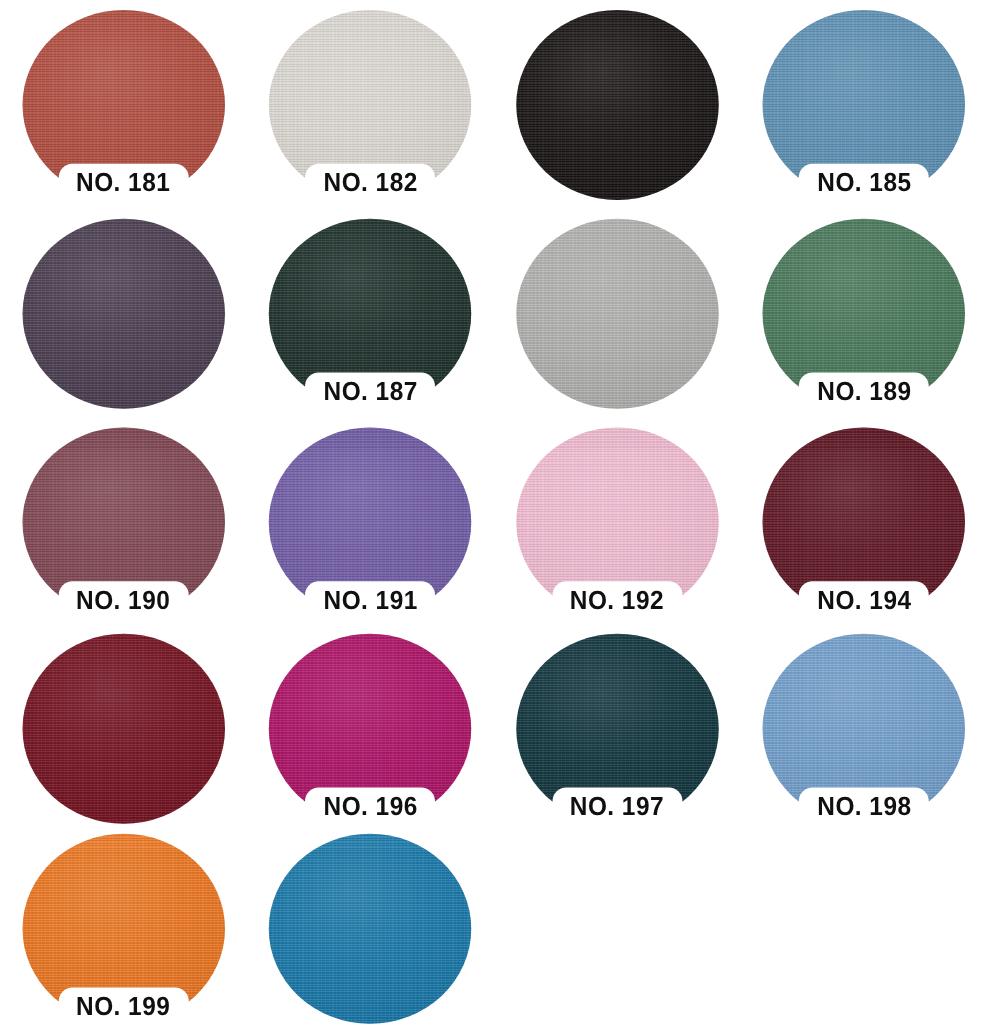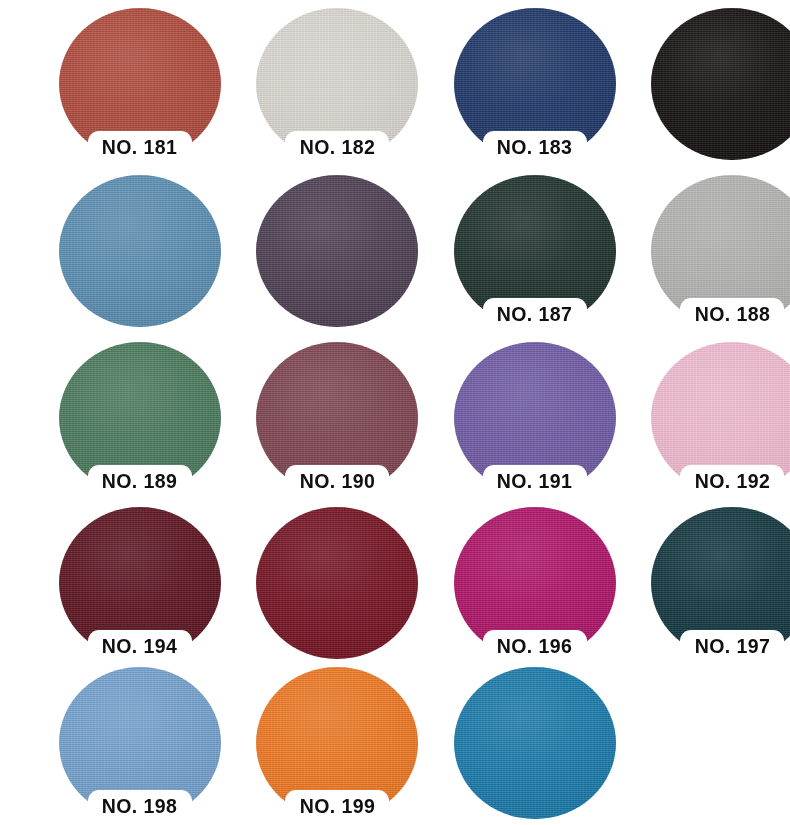--- a/index.html
+++ b/index.html
@@ -15,21 +15,20 @@
     overflow: hidden;
   }
 
   #swatch-grid {
     width: 732px;
     height: 825px;
     display: grid;
     grid-template-columns: repeat(4, 197.5px);
     grid-template-rows: 167px 167px 165px 160px 166px;
     box-sizing: border-box;
-    margin-left: 41px;
   }
 
   .swatch-cell {
     position: relative;
     display: flex;
     justify-content: center;
     align-items: flex-start;
   }
 
   
@@ -119,45 +118,39 @@
         <span class="swatch-label-text">NO. 181</span>
       </div>
     </div>
     <div class="swatch-cell">
       <div class="swatch-disc" style="background-color: rgb(220, 216, 210);"></div>
       <div class="swatch-label">
         <span class="swatch-label-text">NO. 182</span>
       </div>
     </div>
     <div class="swatch-cell">
-      <div class="swatch-disc" style="background-color: rgb(29, 54, 104);"></div>
-      <div class="swatch-label">
-        <span class="swatch-label-text">NO. 183</span>
-      </div>
-    </div>
-    <div class="swatch-cell">
       <div class="swatch-disc" style="background-color: rgb(20, 15, 15);"></div>
     </div>
     <div class="swatch-cell">
       <div class="swatch-disc" style="background-color: rgb(91, 143, 179);"></div>
+      <div class="swatch-label">
+        <span class="swatch-label-text">NO. 185</span>
+      </div>
     </div>
     <div class="swatch-cell">
       <div class="swatch-disc" style="background-color: rgb(76, 63, 81);"></div>
     </div>
     <div class="swatch-cell">
       <div class="swatch-disc" style="background-color: rgb(30, 49, 44);"></div>
       <div class="swatch-label">
         <span class="swatch-label-text">NO. 187</span>
       </div>
     </div>
     <div class="swatch-cell">
       <div class="swatch-disc" style="background-color: rgb(180, 180, 178);"></div>
-      <div class="swatch-label">
-        <span class="swatch-label-text">NO. 188</span>
-      </div>
     </div>
     <div class="swatch-cell">
       <div class="swatch-disc" style="background-color: rgb(74, 122, 92);"></div>
       <div class="swatch-label">
         <span class="swatch-label-text">NO. 189</span>
       </div>
     </div>
     <div class="swatch-cell">
       <div class="swatch-disc" style="background-color: rgb(126, 68, 80);"></div>
       <div class="swatch-label">

